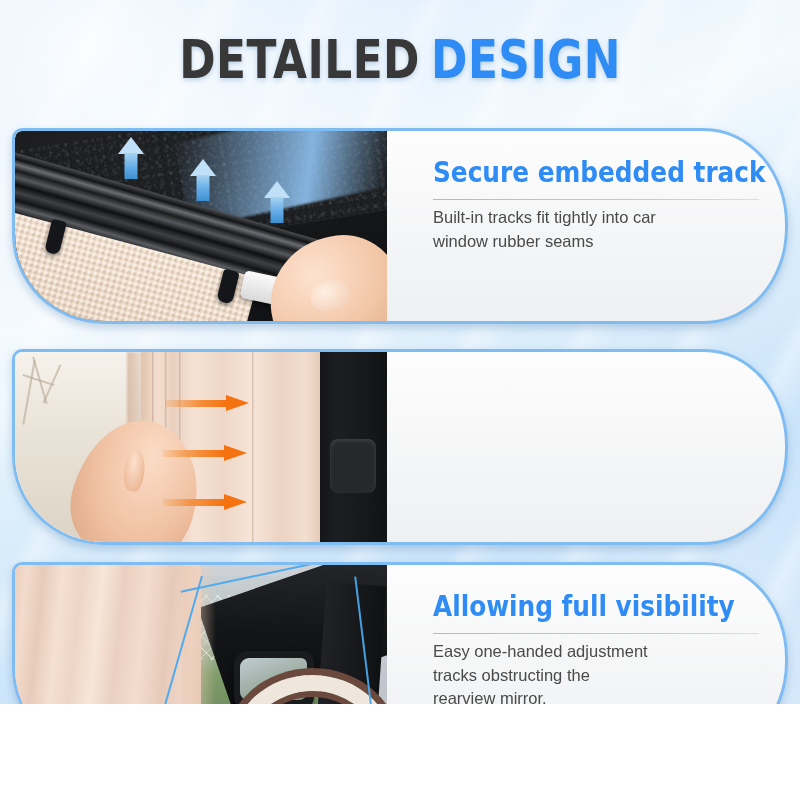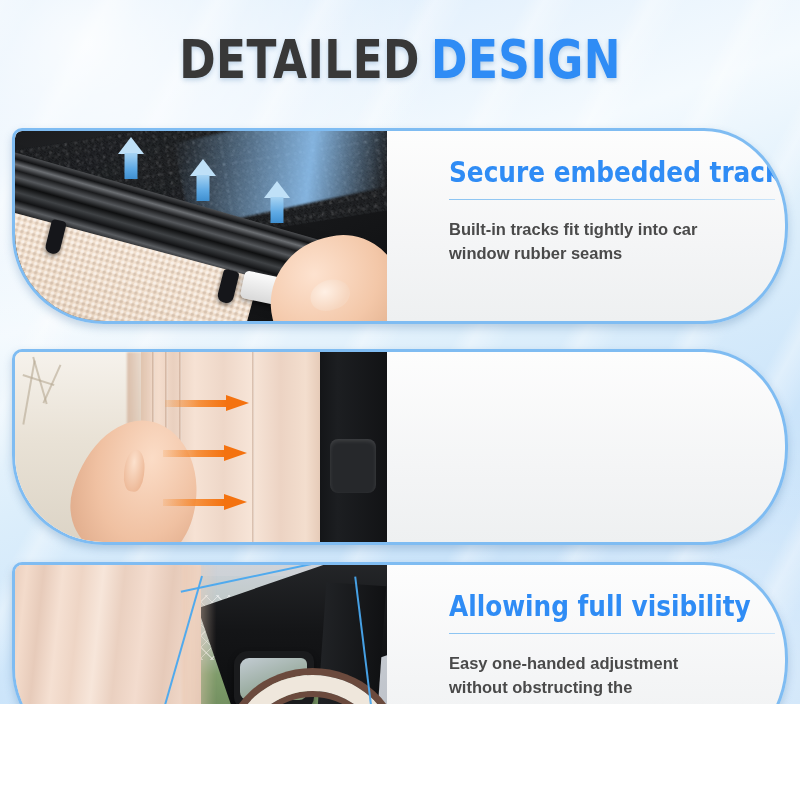--- a/index.html
+++ b/index.html
@@ -64,36 +64,36 @@
   
   .photo {
     position:absolute; left:0; top:0; width:372px; height:100%;
     overflow:hidden;
     border-radius:7px 0 0 88px / 7px 0 0 86px;
   }
   .photo-inner { position:absolute; inset:0; overflow:hidden; }
 
   
   .txt {
-    position:absolute; left:388px; top:0; right:0; height:100%;
+    position:absolute; left:372px; top:0; right:0; height:100%;
     padding:26px 40px 0 46px;
   }
   .head {
     font-family:"Liberation Sans Narrow","DejaVu Sans Condensed","Liberation Sans", sans-serif;
     font-weight:bold; font-size:29px; color:#2f8cf5; line-height:1.05;
     white-space:nowrap; letter-spacing:0px;
     transform:scaleX(.95); transform-origin:0 50%;
   }
   .rule {
     margin-top:12px; width:326px; height:1px;
     background:linear-gradient(90deg,#8cc4f2 0%,#a9d3f5 70%,#cbe4f9 100%);
   }
   .body {
-    margin-top:18px; font-size:16.5px; color:#4a4a4a; line-height:1.42;
-    max-width:300px; white-space:pre-line;font-weight:bold;
+    margin-top:6px; font-size:16.5px; color:#4a4a4a; line-height:1.42;
+    max-width:300px; white-space:pre-line;
   }
 
   
   .p1-bg { position:absolute; inset:0;
     background:linear-gradient(150deg,#1b1c1e 0%,#26282b 30%,#17181a 62%,#0e0f11 100%); }
   .p1-felt { position:absolute; left:-4%; top:-6%; width:112%; height:62%;
     background:
       radial-gradient(circle at 12% 30%, rgba(255,255,255,.08) 0 1px, transparent 2px),
       radial-gradient(circle at 34% 62%, rgba(255,255,255,.07) 0 1px, transparent 2px),
       radial-gradient(circle at 58% 24%, rgba(255,255,255,.07) 0 1px, transparent 2px),
@@ -341,18 +341,18 @@
         <div class="p3-hl p3-hl2"></div>
         <div class="p3-hl p3-hl3"></div>
         <div class="p3-hl p3-hl4"></div>
       </div>
     </div>
 
     <div class="txt">
       <div class="head">Allowing full visibility</div>
       <div class="rule"></div>
       <div class="body">Easy one-handed adjustment
-without obstructing the
+tracks obstructing the
 rearview mirror.</div>
     </div>
   </div>
 
 </div>
 
 </body></html>

